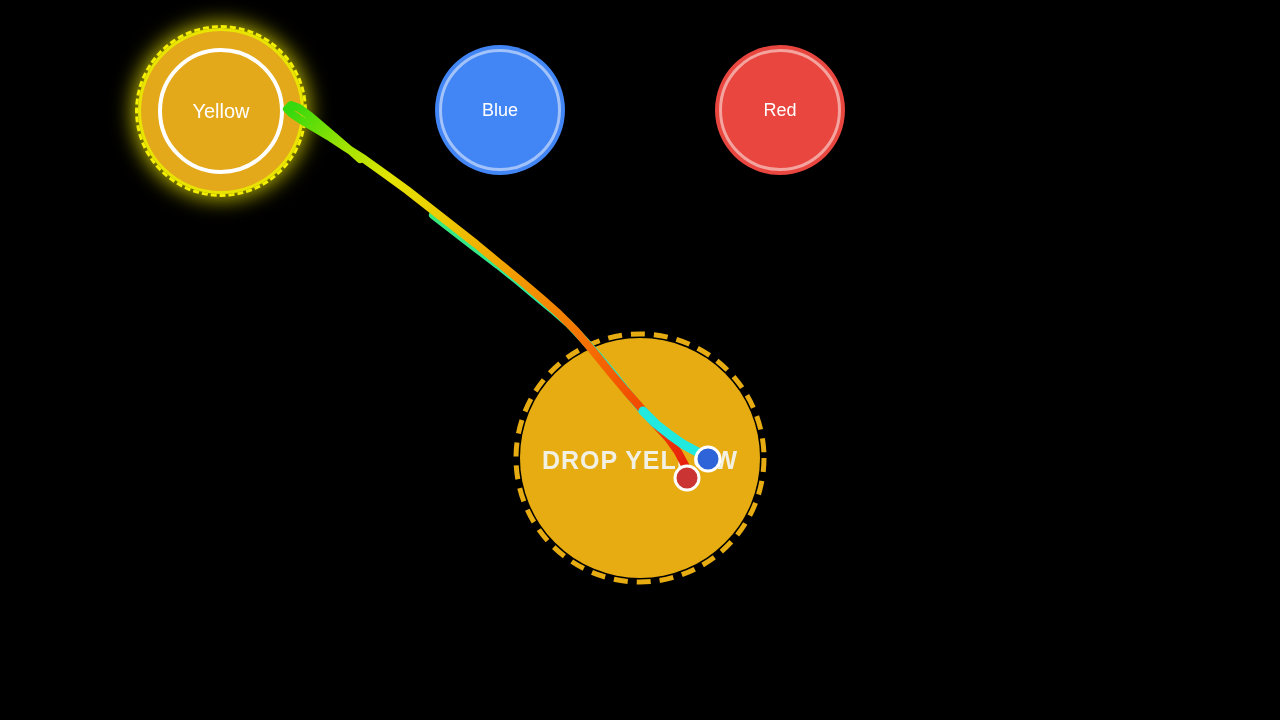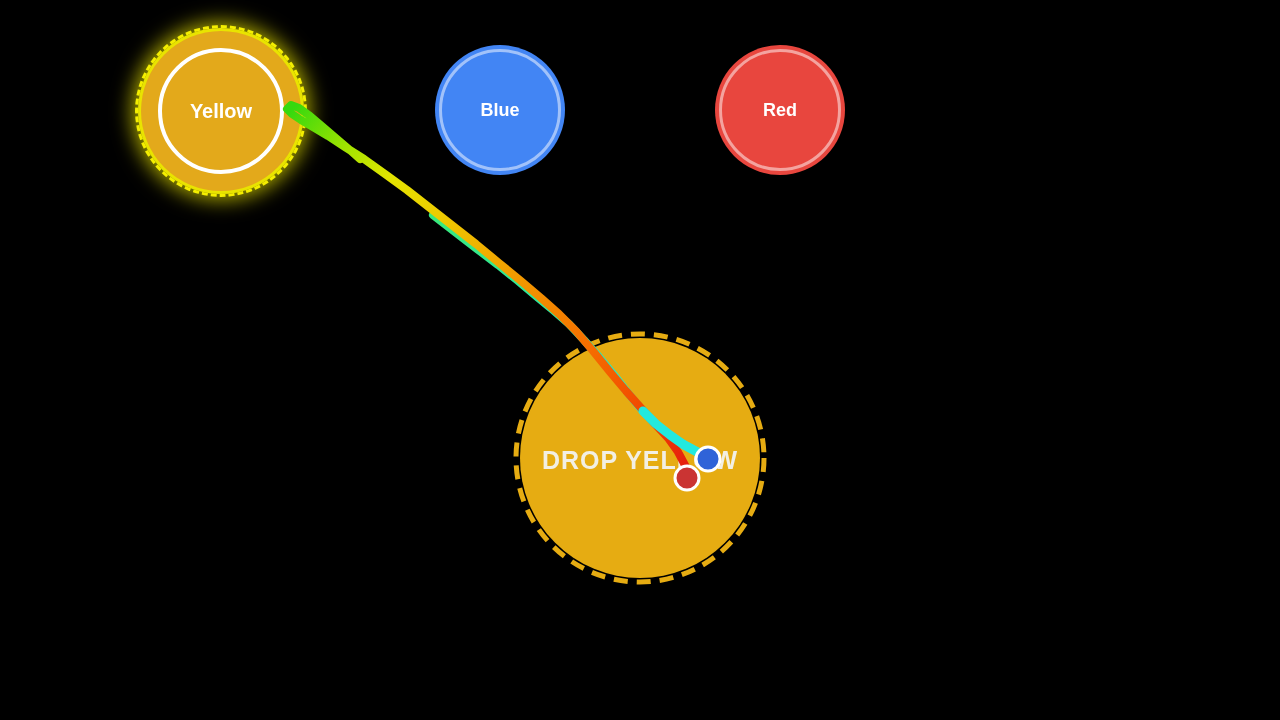--- a/index.html
+++ b/index.html
@@ -12,21 +12,21 @@
     position:absolute;border-radius:50%;
     display:flex;align-items:center;justify-content:center;
   }
   .pos-yellow{left:141px;top:31px;width:160px;height:160px;}
   .pos-blue{left:435px;top:45px;width:130px;height:130px;}
   .pos-red{left:715px;top:45px;width:130px;height:130px;}
   .pos-green{left:995px;top:45px;width:130px;height:130px;}
   .ring{position:absolute;border-radius:50%;pointer-events:none;}
   .ring-soft{inset:4px;border:3px solid rgba(255,255,255,0.5);}
   .ring-strong{inset:17px;border:4px solid #ffffff;}
-  .label{color:#ffffff;font-weight:bold;font-size:18px;position:relative;z-index:2;}
+  .label{color:#ffffff;font-weight:normal;font-size:18px;position:relative;z-index:2;}
   .label-lg{font-size:20px;}
   #overlay{position:absolute;left:0;top:0;width:1280px;height:720px;}
   #dz-label{font:bold 25px "Liberation Sans",sans-serif;letter-spacing:1px;}
 </style>
 </head>
 <body>
 
 <div class="stage" style="background: rgb(0, 0, 0);">
 
   <div class="circle pos-yellow" id="c-yellow" style="background-color: rgb(227, 169, 27); box-shadow: rgba(244, 238, 0, 0.9) 0px 0px 0px 3px, rgba(244, 238, 0, 0.7) 0px 0px 20px 9px; outline: rgb(244, 238, 0) dashed 3px; outline-offset: 3px;">

